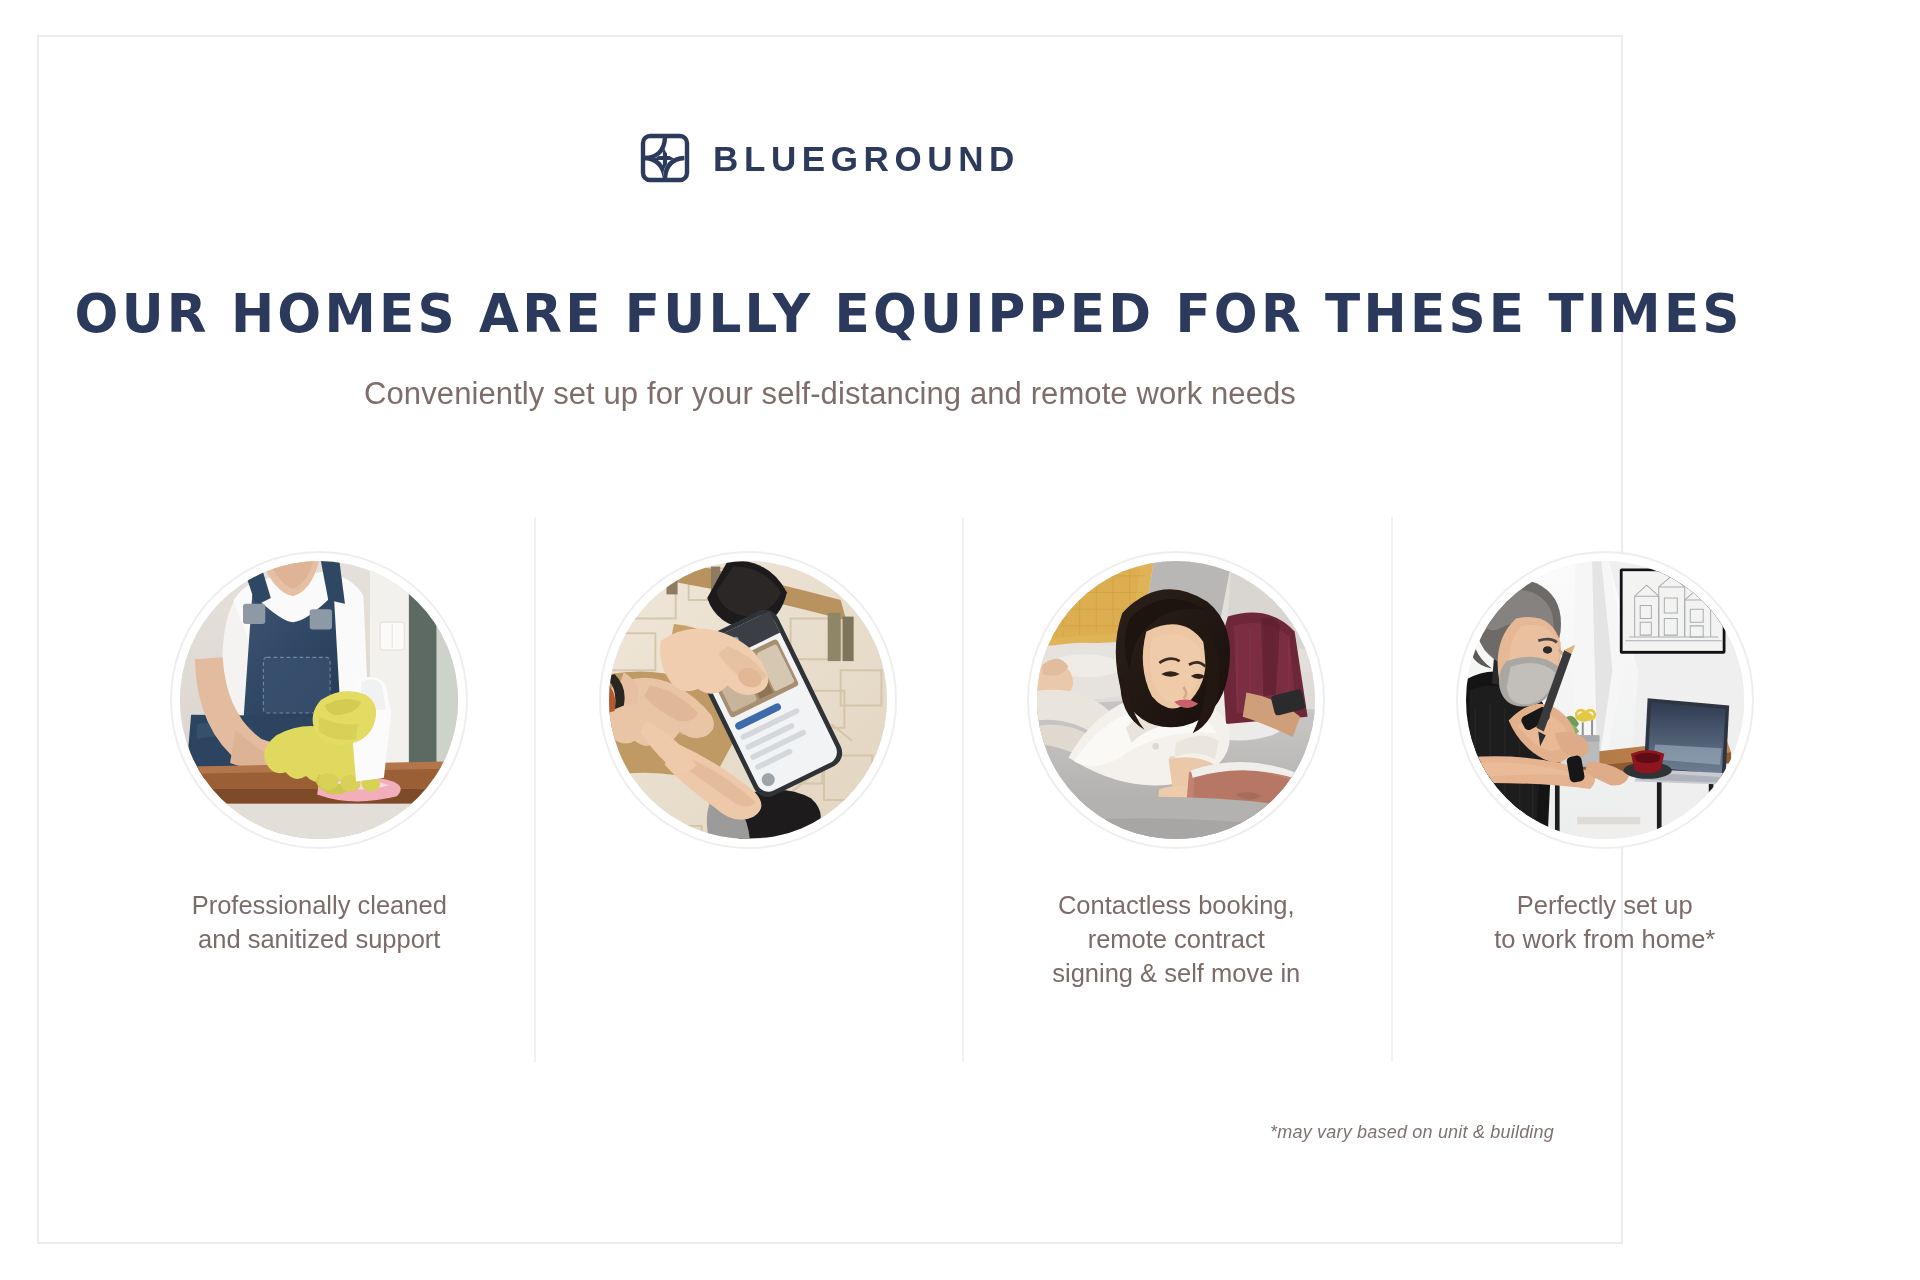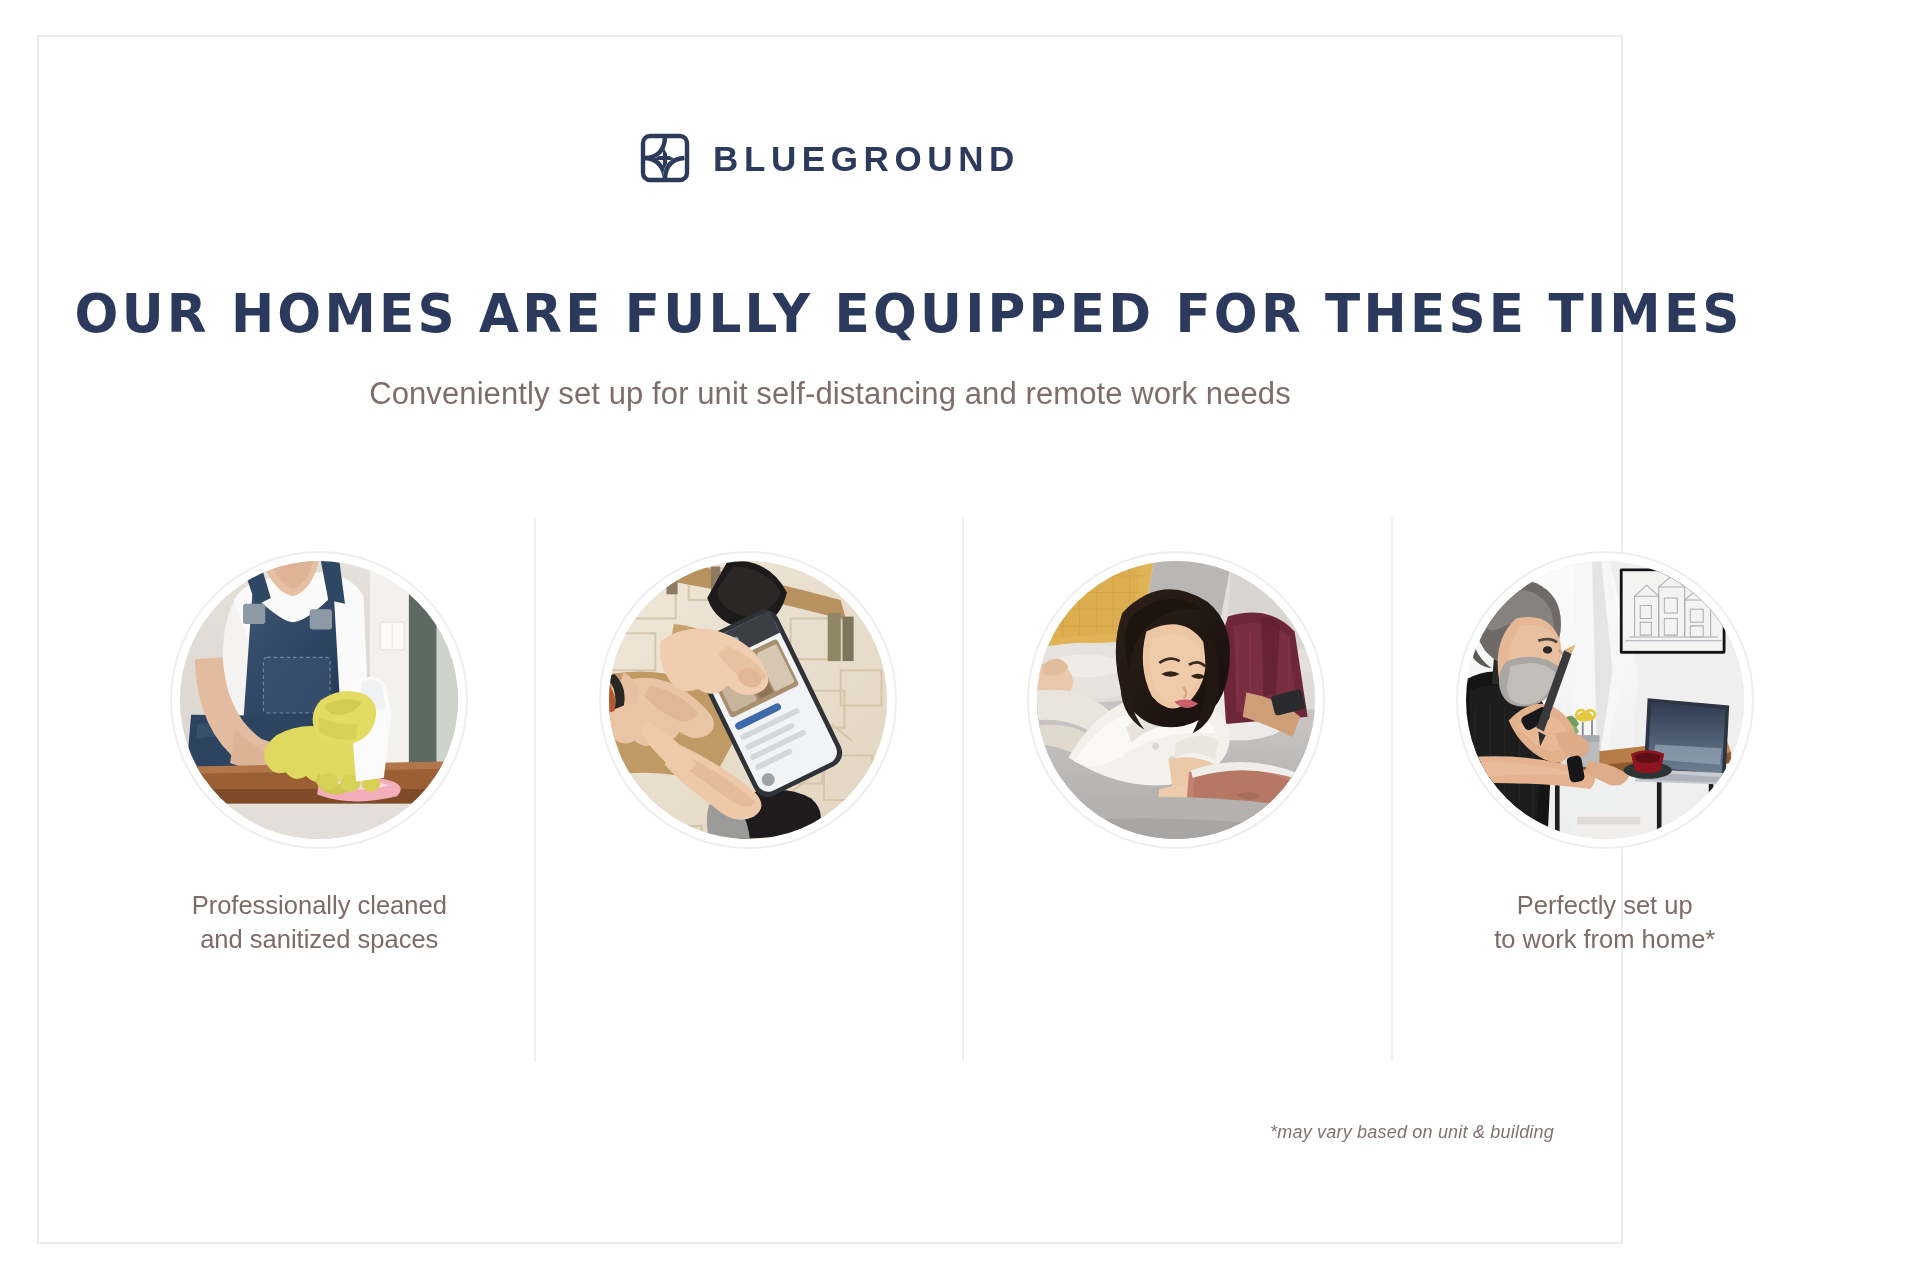--- a/index.html
+++ b/index.html
@@ -158,21 +158,21 @@
         <path d="M5 25 Q22 26 25 45" stroke="#2c3a5b" stroke-width="4.4" fill="none"></path>
         <path d="M25 45 Q26 26 45 25" stroke="#ffffff" stroke-width="4.6" fill="none"></path>
         <path d="M25 4.5 Q24 24 5 25" stroke="#2c3a5b" stroke-width="4.4" fill="none"></path>
         <path d="M44.5 25 Q26 26 25 45.5" stroke="#2c3a5b" stroke-width="4.4" fill="none"></path>
       </svg>
     </span>
     <span id="logo-word">BLUEGROUND</span>
   </div>
 
   <h1 id="headline">OUR HOMES ARE FULLY EQUIPPED FOR THESE TIMES</h1>
-  <p id="subhead">Conveniently set up for unit self-distancing and remote work needs</p>
+  <p id="subhead">Conveniently set up for your self-distancing and remote work needs</p>
 
   <div id="features">
 
     <div class="feature">
       <div class="circle-wrap">
         <div class="circle">
           <svg viewBox="0 0 300 300" preserveAspectRatio="xMidYMid slice">
             <defs>
               <linearGradient id="g1wall" x1="0" y1="0" x2="0" y2="1">
                 <stop offset="0" stop-color="#e5e0da"></stop>
@@ -231,21 +231,21 @@
             <path d="M186 146 q-24 6 -28 22 l10 10 q8 -14 26 -18z" fill="#fdfdfd"></path>
             <path d="M184 150 l-26 16 4 8 26 -14z" fill="#e9e9ea"></path>
 
             <path d="M152 150 q24 -16 48 -6 q16 10 10 30 q-6 20 -30 24 q-26 4 -34 -14 q-8 -18 6 -34z" fill="#e2dc62"></path>
             <path d="M156 156 q20 -12 40 -4 q-6 12 -22 14 q-14 2 -18 -10z" fill="#d3cc52"></path>
             <path d="M150 168 q20 10 42 8 l-2 16 q-24 4 -40 -8z" fill="#d7d157"></path>
           </svg>
         </div>
       </div>
       <div class="caption">Professionally cleaned
-and sanitized spaces</div>
+and sanitized support</div>
     </div>
 
     <div class="feature">
       <div class="circle-wrap">
         <div class="circle">
           <svg viewBox="0 0 300 300" preserveAspectRatio="xMidYMid slice">
             <defs>
               <linearGradient id="g2rug" x1="0" y1="0" x2="1" y2="1">
                 <stop offset="0" stop-color="#efe7d9"></stop>
                   <stop offset="1" stop-color="#e2d5c0"></stop>
@@ -414,20 +414,23 @@
             <path d="M164 228 q60 -18 116 6 l10 46 q-62 22 -130 -4z" fill="#c18271"></path>
             <path d="M170 232 q56 -16 106 6 l6 38 q-58 18 -114 -4z" fill="#b77765"></path>
             <path d="M166 226 q58 -20 118 4 l4 8 q-60 -22 -120 -4z" fill="#f0eeeb"></path>
             <path d="M214 252 q18 -6 28 2 q-12 8 -28 -2z" fill="#a66d5c"></path>
 
             <path d="M0 262 q150 -18 300 6 v32 h-300z" fill="#b4b1b1"></path>
             <path d="M0 282 q150 -12 300 8 v10 h-300z" fill="#a8a5a5"></path>
           </svg>
         </div>
       </div>
+      <div class="caption">Contactless booking,
+remote contract
+signing &amp; self move in</div>
     </div>
 
     <div class="feature">
       <div class="circle-wrap">
         <div class="circle">
           <svg viewBox="0 0 300 300" preserveAspectRatio="xMidYMid slice">
             <defs>
               <linearGradient id="g4wall" x1="0" y1="0" x2="0" y2="1">
                 <stop offset="0" stop-color="#fbfbfb"></stop>
                   <stop offset="1" stop-color="#eceded"></stop>

